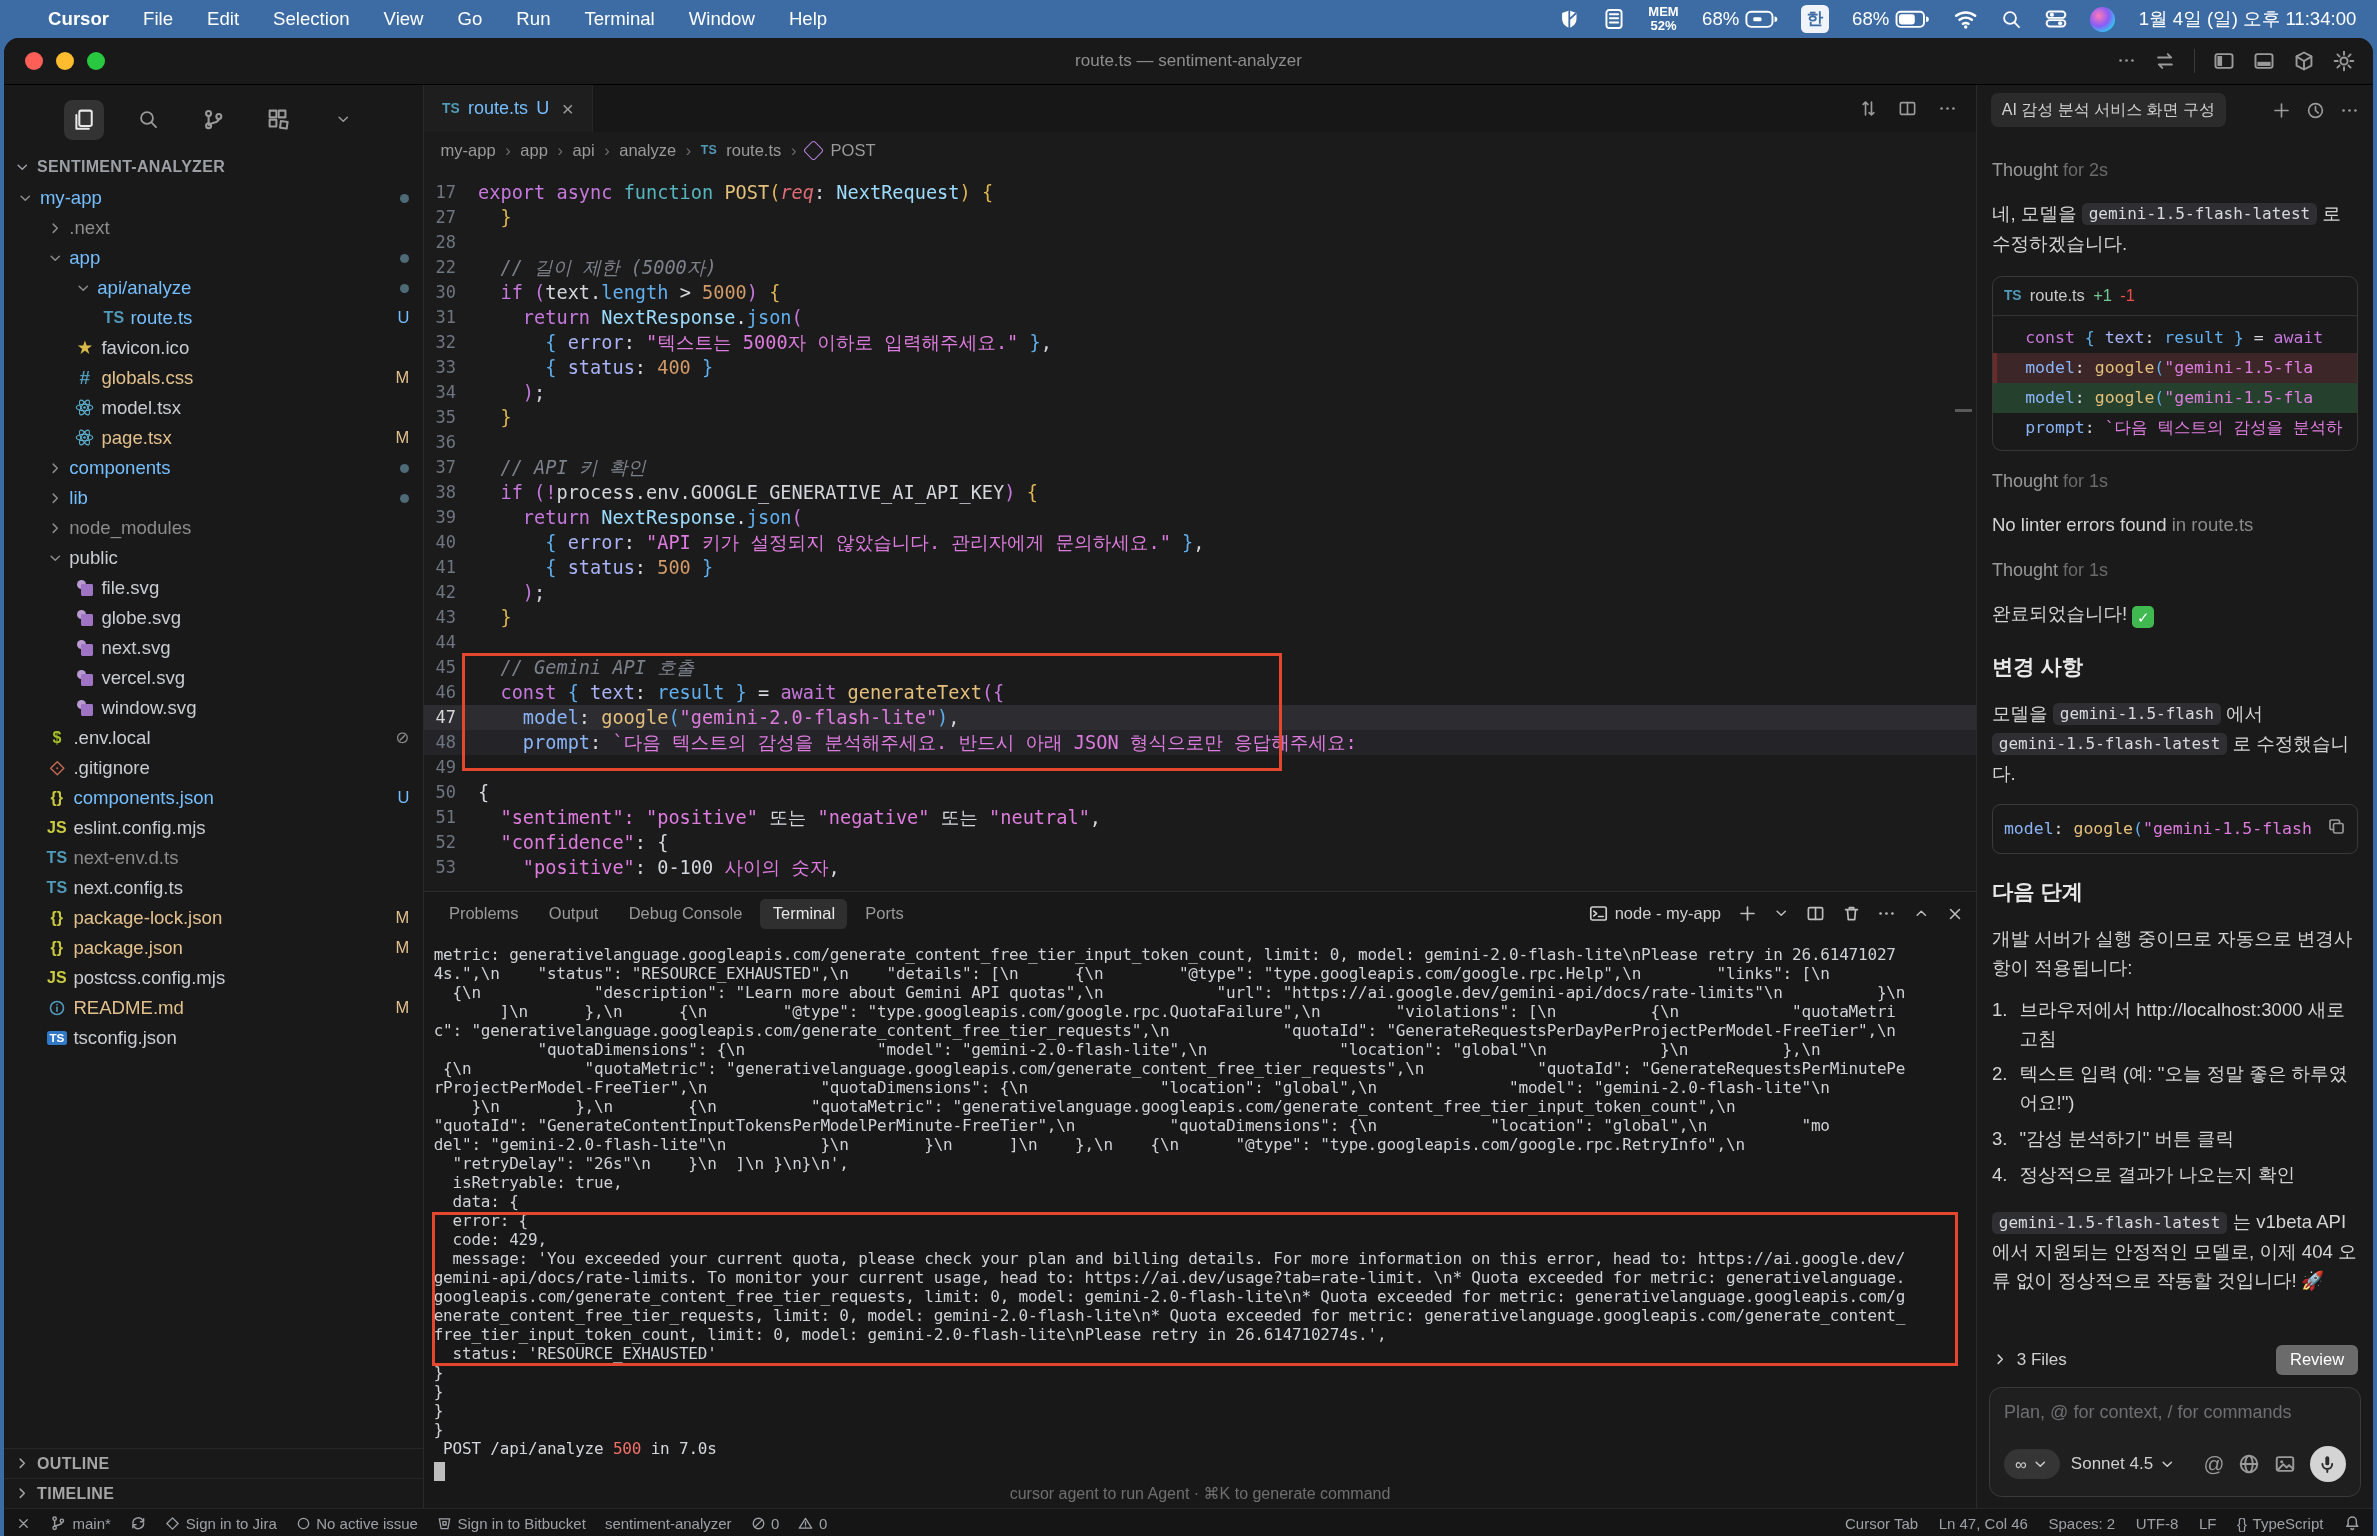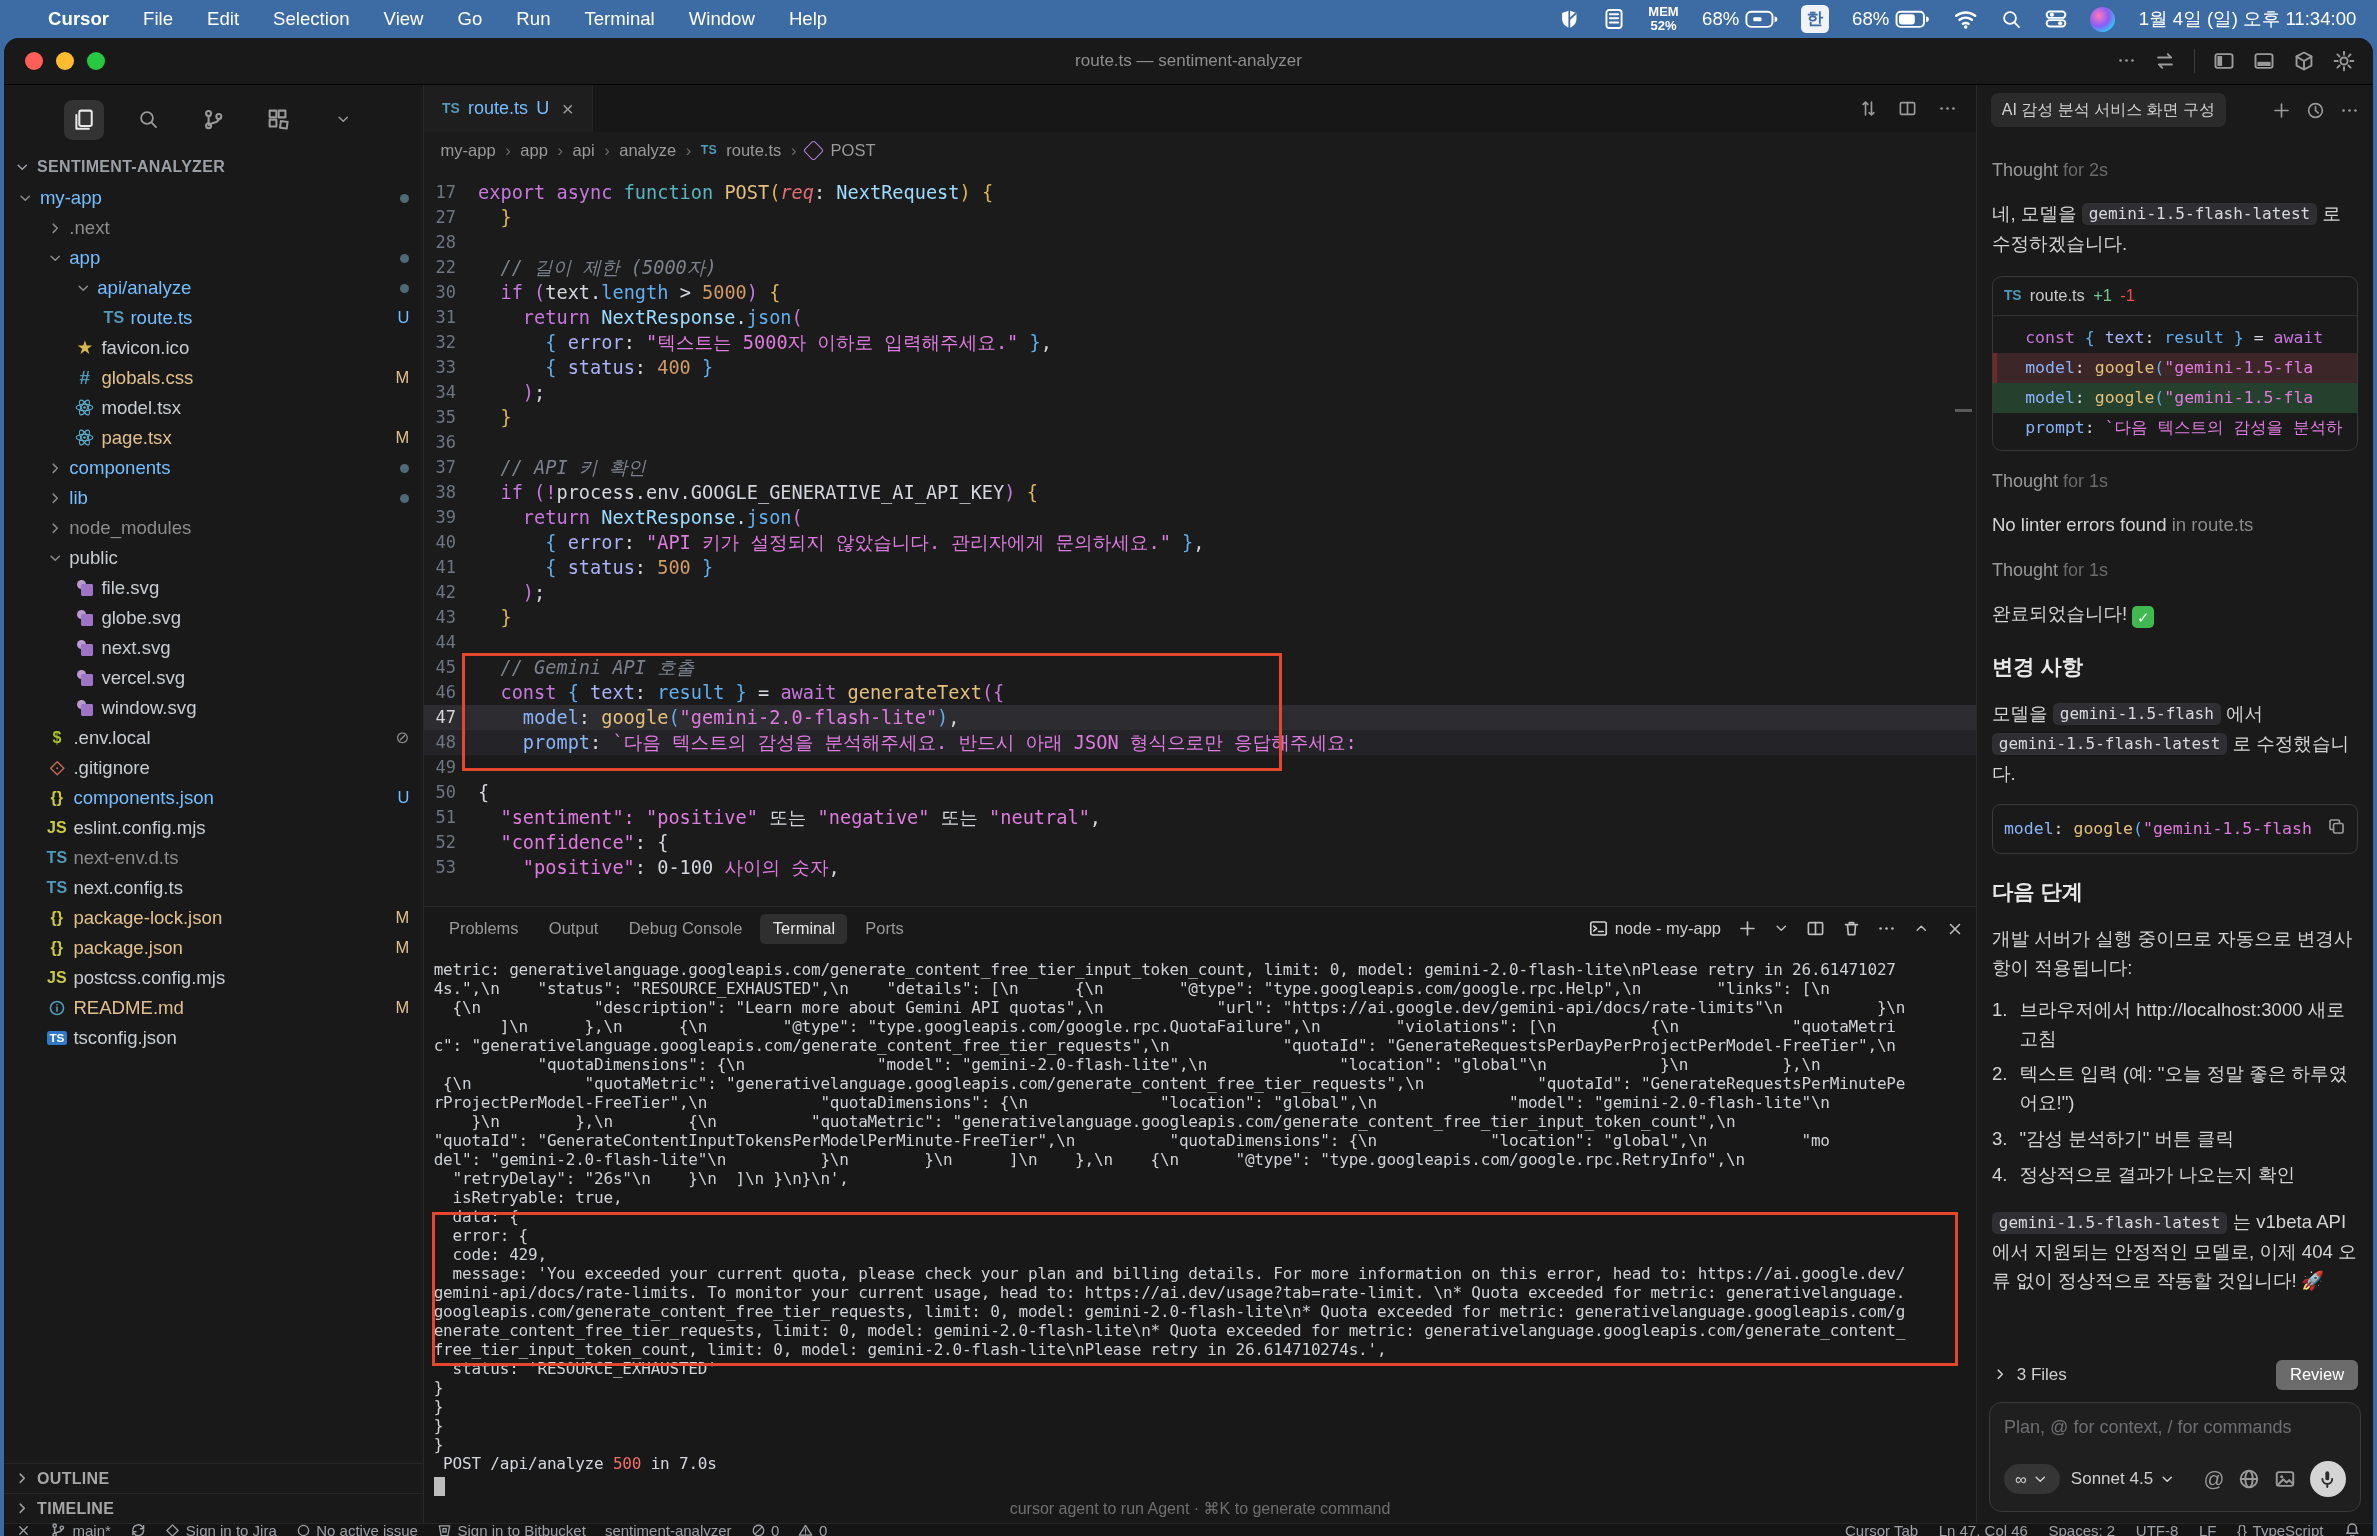--- a/index.html
+++ b/index.html
@@ -124,21 +124,21 @@
   .filesrow .review { margin-left:auto; background:#6b6b6b; color:#fff; border-radius:6px; padding:5.5px 13.8px; font-size:16.5px; }
   .inputcard { flex:0 0 auto; margin:2.8px 12.4px 11px 12.4px; border:0.7px solid #3a3a3a; background:#1f1f1f; border-radius:12.4px; padding:13.8px; }
   .placeholder { color:#6f6f73; font-size:18px; }
   .inputrow { margin-top:23.4px; display:flex; align-items:center; gap:11px; }
   .modepill { background:#353535; border-radius:687px; padding:5.5px 11px; color:#cfcfcf; display:flex; align-items:center; gap:5.5px; font-size:16.5px; }
   .modelsel { color:#cfcfcf; font-size:17px; display:flex; align-items:center; gap:5.5px; }
   .inputicons { margin-left:auto; display:flex; align-items:center; gap:13.8px; color:#9a9a9a; font-size:19px; }
   .miccircle { width:36px; height:36px; border-radius:50%; background:#d4d4d4; display:flex; align-items:center; justify-content:center; }
 
   
-  .statusbar { height:14px; flex:0 0 auto; background:#151515; border-top:0.7px solid #262626; display:flex; align-items:center;
+  .statusbar { height:29px; flex:0 0 auto; background:#151515; border-top:0.7px solid #262626; display:flex; align-items:center;
     color:#9da1a6; font-size:15px; padding:0 12.4px; }
   .sbitem { display:flex; align-items:center; gap:5.5px; margin-right:19px; white-space:nowrap; }
   .sbright { margin-left:auto; display:flex; align-items:center; }
   .sbright .sbitem { margin-right:0; margin-left:20.6px; }
 
   
   .redbox { position:absolute; border:3.4px solid #e5472e; z-index:50; pointer-events:none; }
   #box1 { left:462px; top:653px; width:820px; height:118px; }
   #box2 { left:432px; top:1212px; width:1526px; height:154px; }
 

